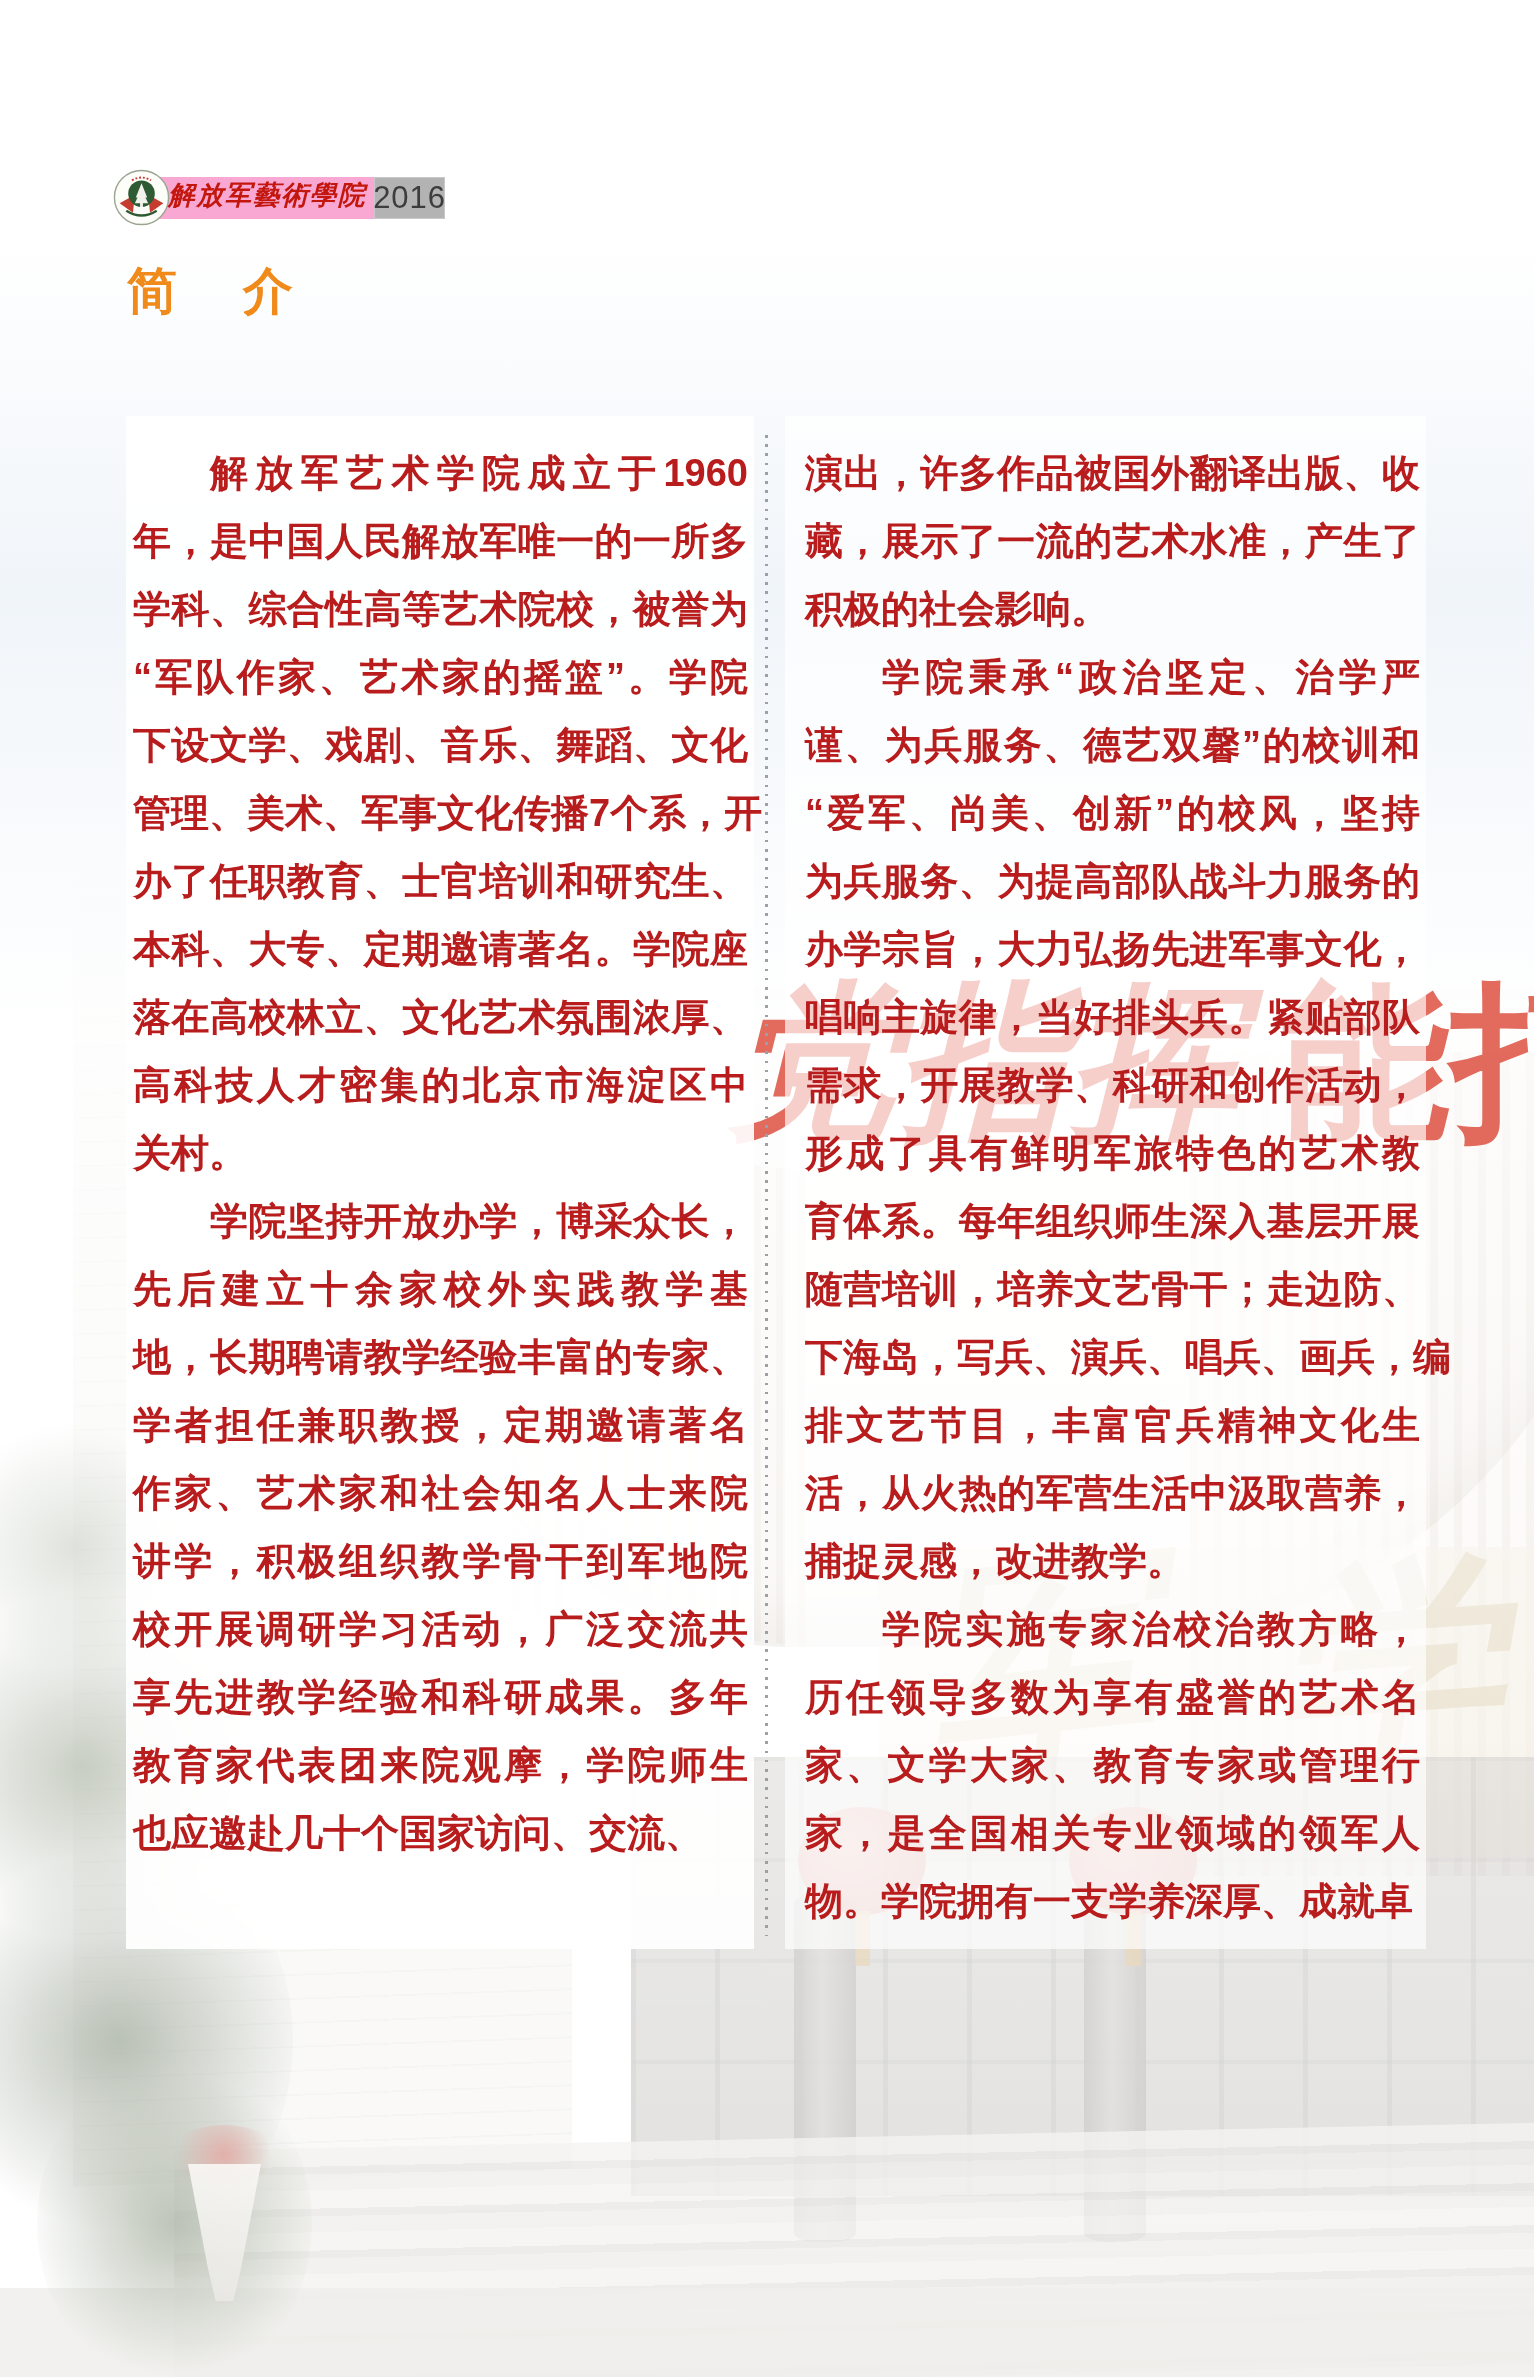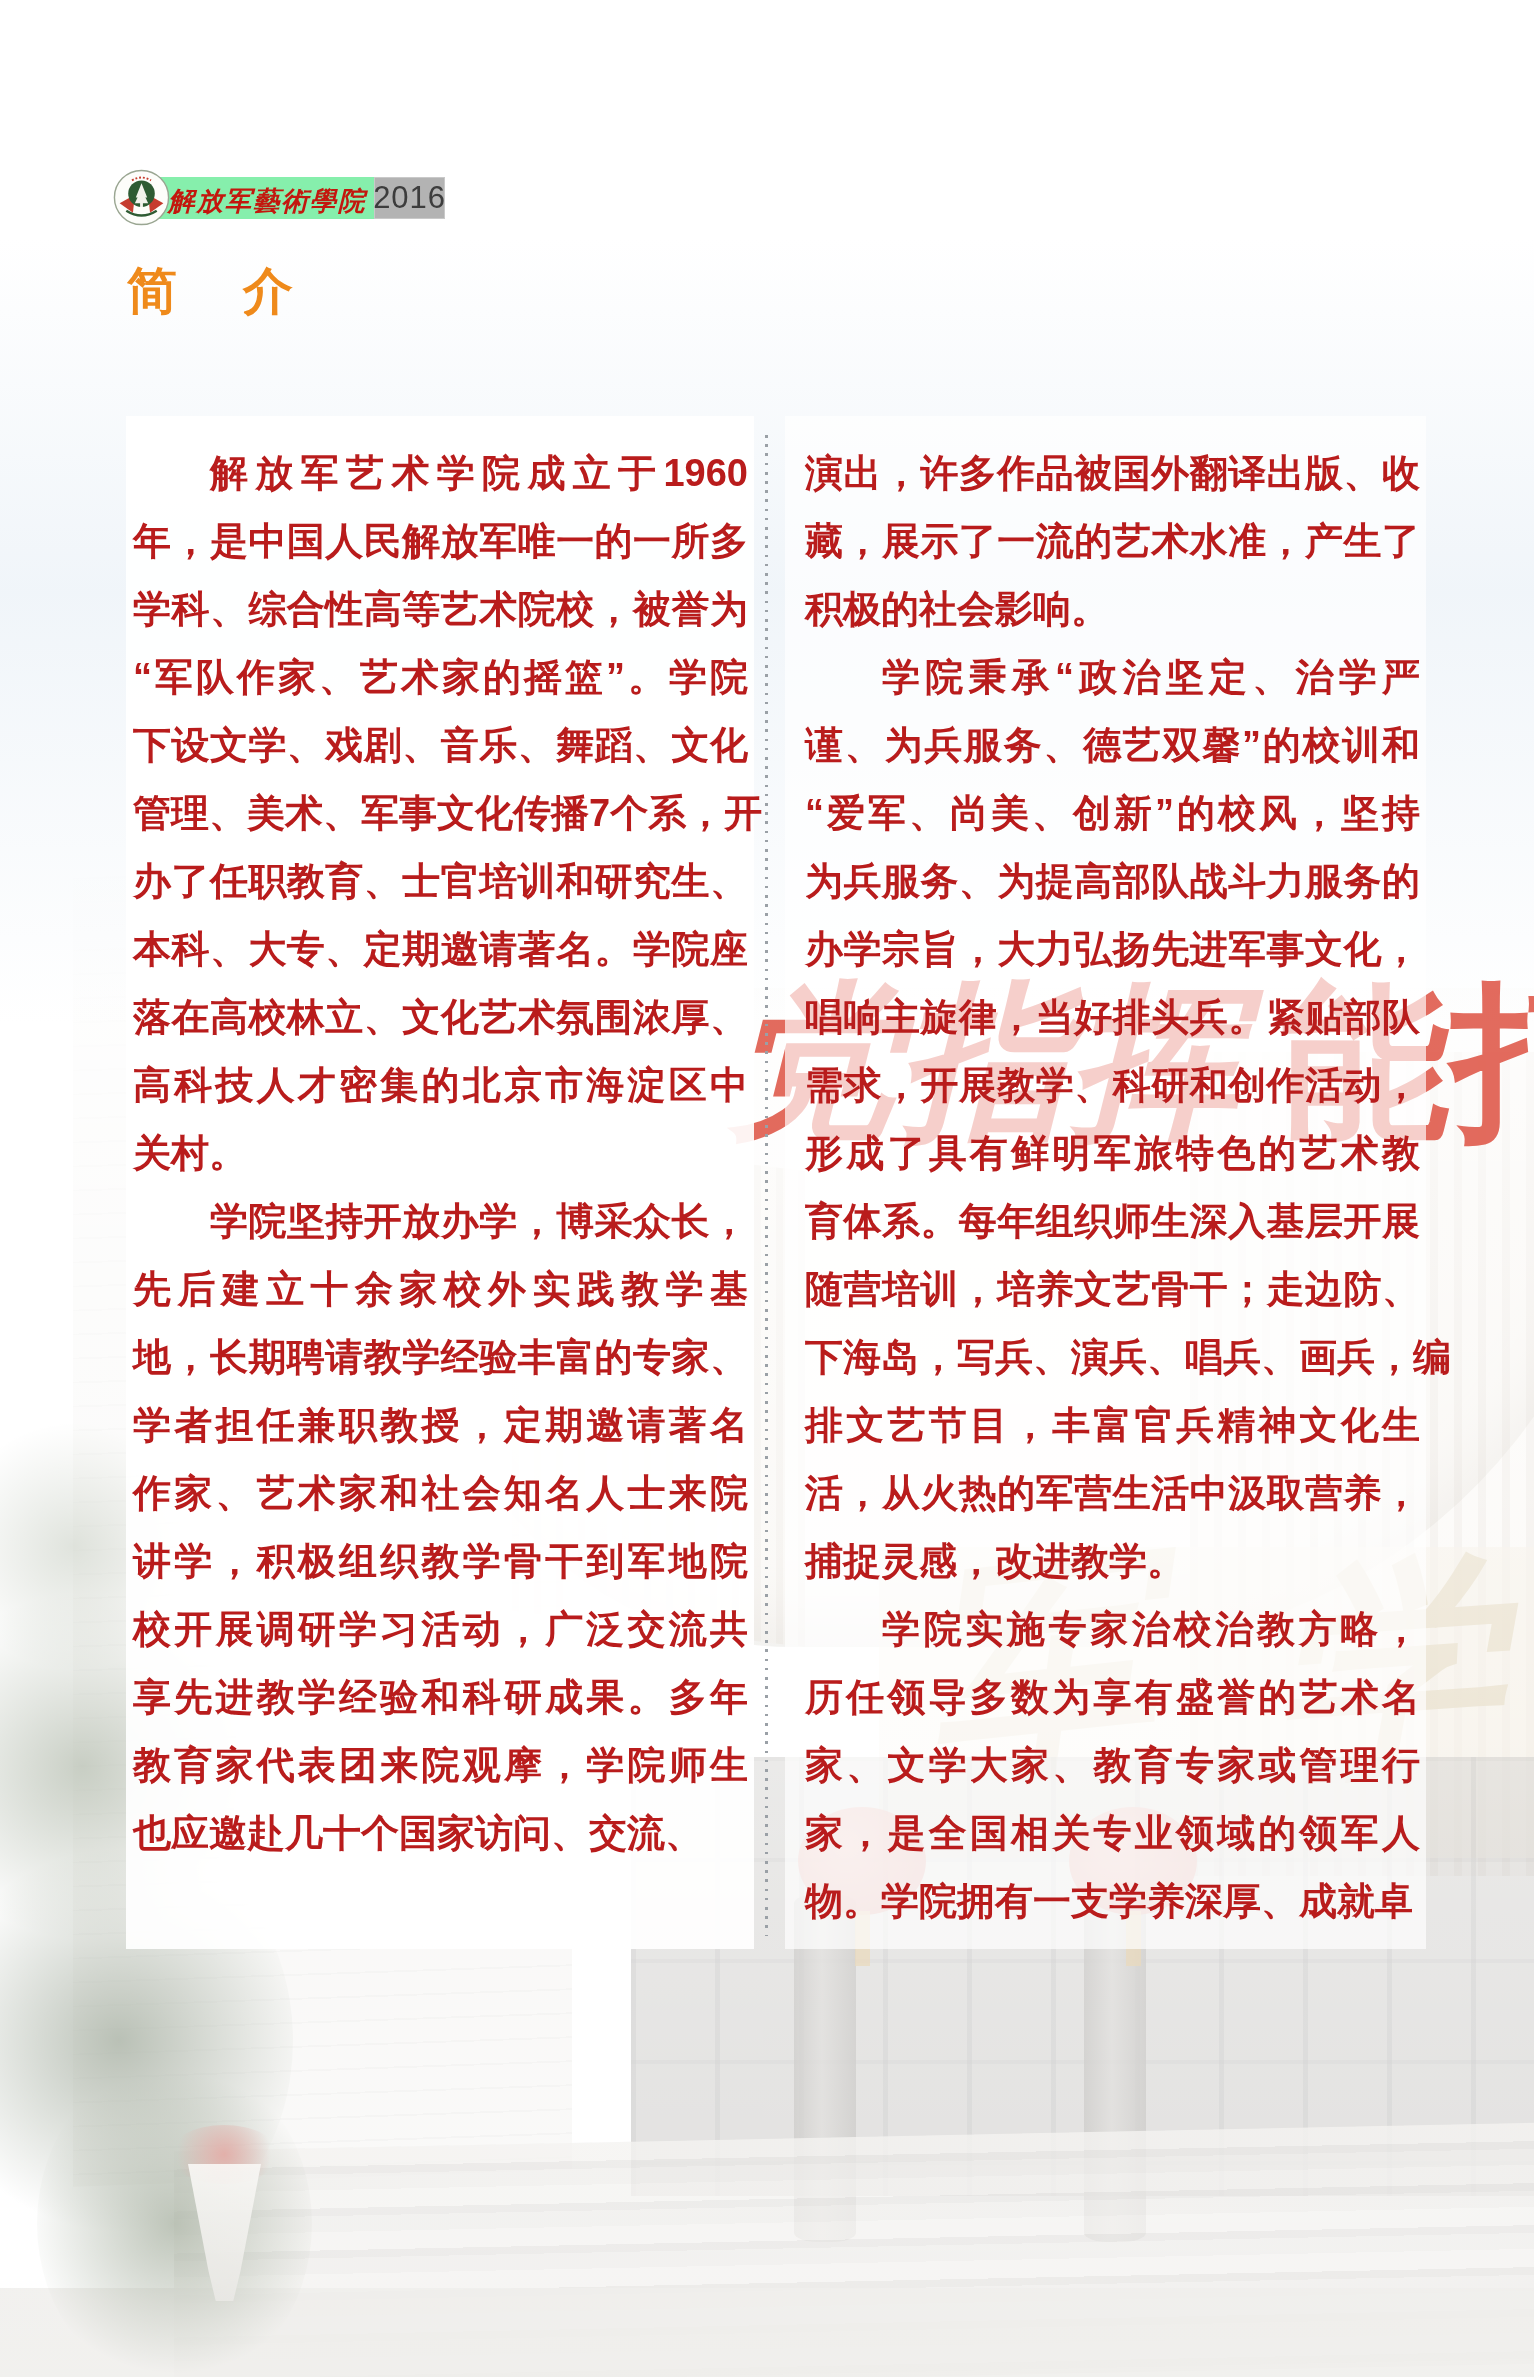--- a/index.html
+++ b/index.html
@@ -59,22 +59,22 @@
 
   
   .panel{position:absolute;z-index:3;top:416px;height:1533px;}
   .panel.left{left:126px;width:628px;background:rgba(255,255,255,.92);}
   .panel.right{left:785px;width:641px;background:rgba(255,255,255,.68);}
   .divider{position:absolute;z-index:4;left:765px;top:435px;width:2.7px;height:1501px;
            background:repeating-linear-gradient(to bottom,#9aa0a6 0 2.7px,transparent 2.7px 9.2px);}
 
   
   .header{position:absolute;z-index:5;left:113px;top:169px;height:59px;}
-  .banner{position:absolute;left:27.5px;top:8.2px;width:233px;height:42px;background:#86efac;
-          display:flex;align-items:flex-end;justify-content:flex-end;padding-right:7.3px;box-sizing:border-box;}
+  .banner{position:absolute;left:27.5px;top:8.2px;width:233px;height:42px;background:#f9a8d4;
+          display:flex;align-items:flex-start;justify-content:flex-end;padding-right:7.3px;box-sizing:border-box;}
   .banner-text{font-family:"Liberation Serif",serif;font-style:italic;font-weight:bold;
                font-size:26.5px;color:#C3170E;letter-spacing:1.8px;white-space:nowrap;}
   .yearbox{position:absolute;left:261px;top:8.2px;width:71px;height:42px;background:#b3b3b3;
            display:flex;align-items:center;justify-content:center;
            font-size:31px;color:#3d3d3d;letter-spacing:0.9px;border:0.9px solid #c9c9c9;box-sizing:border-box;text-align:center;}
   .emblem{position:absolute;left:0;top:0;width:57px;height:57px;}
 
   
   .page-title{position:absolute;z-index:5;left:127px;top:258px;font-size:50px;font-weight:bold;
               color:#EF8A1B;letter-spacing:26px;font-family:Liberation Sans, sans-serif;}

